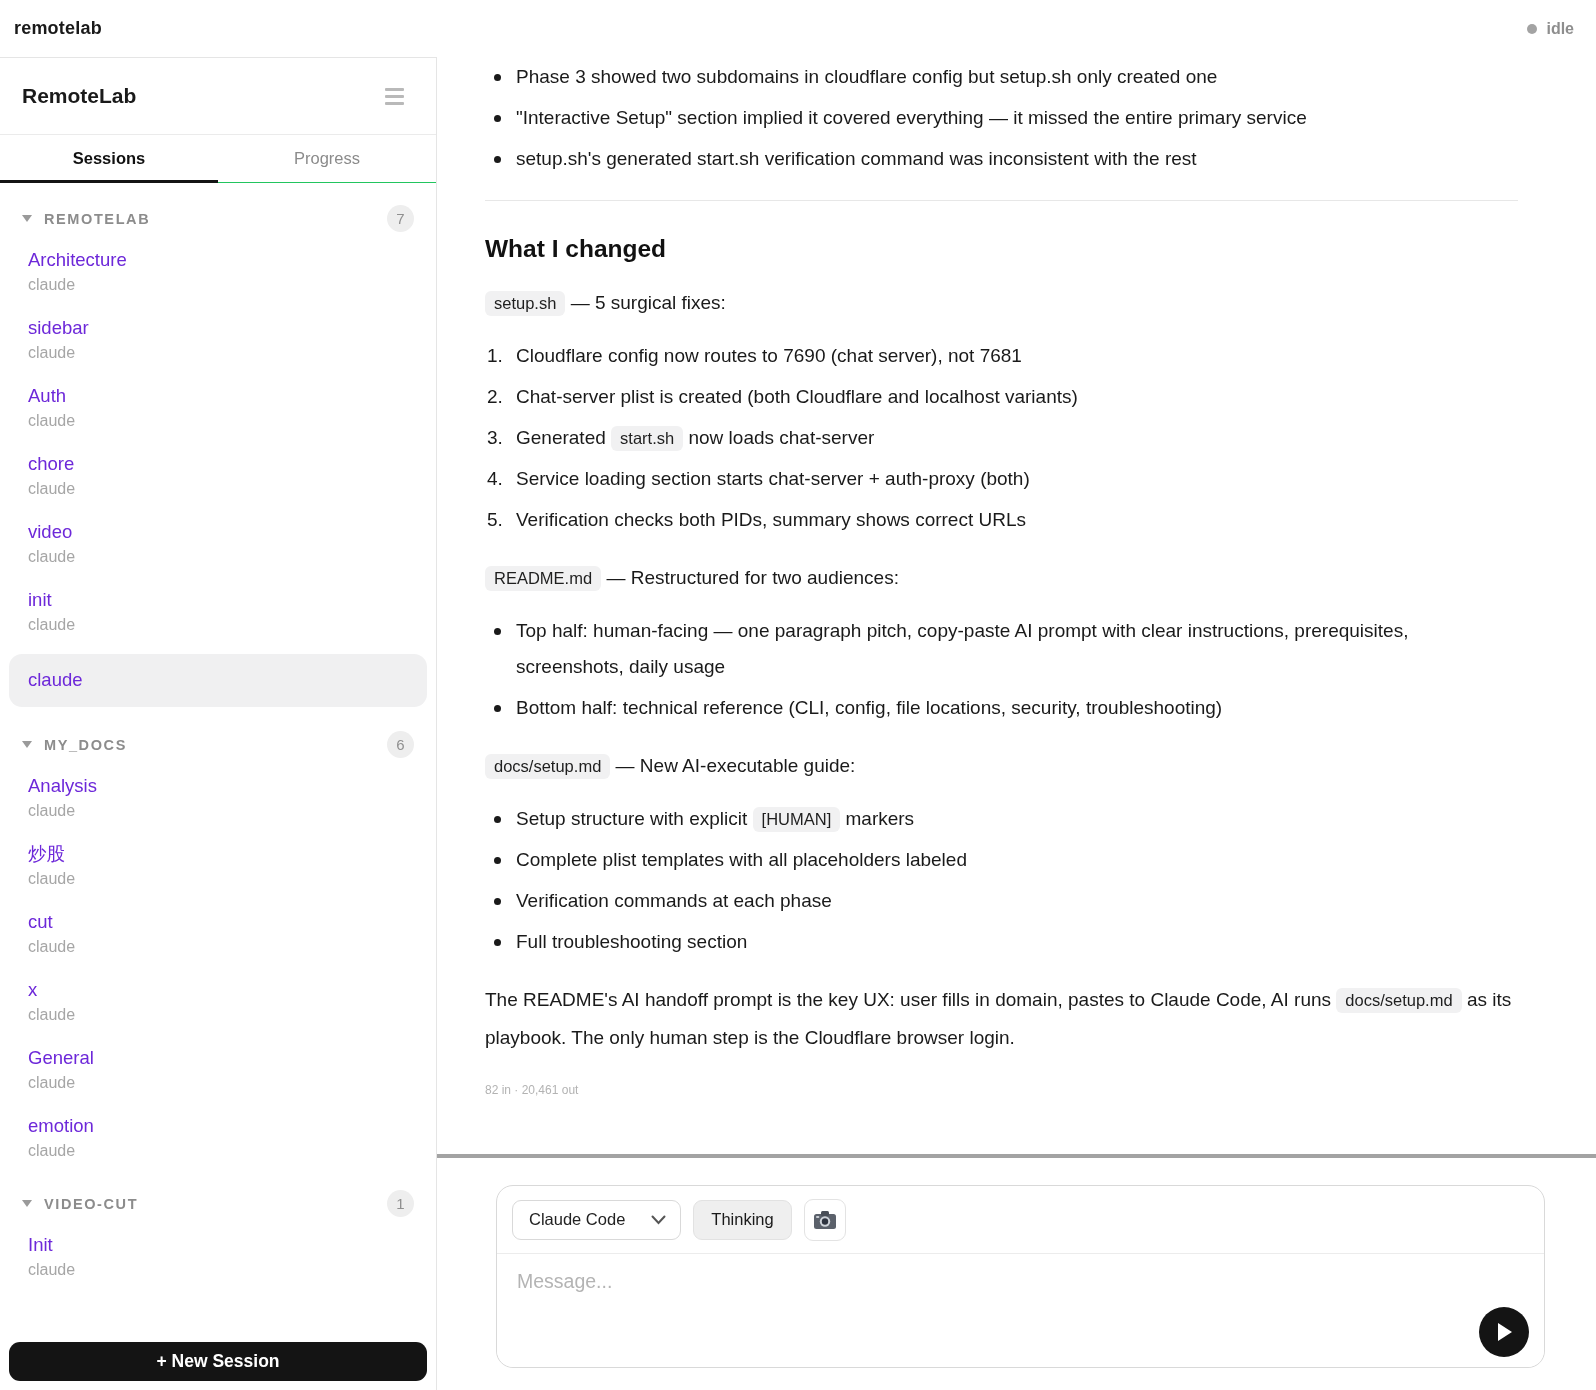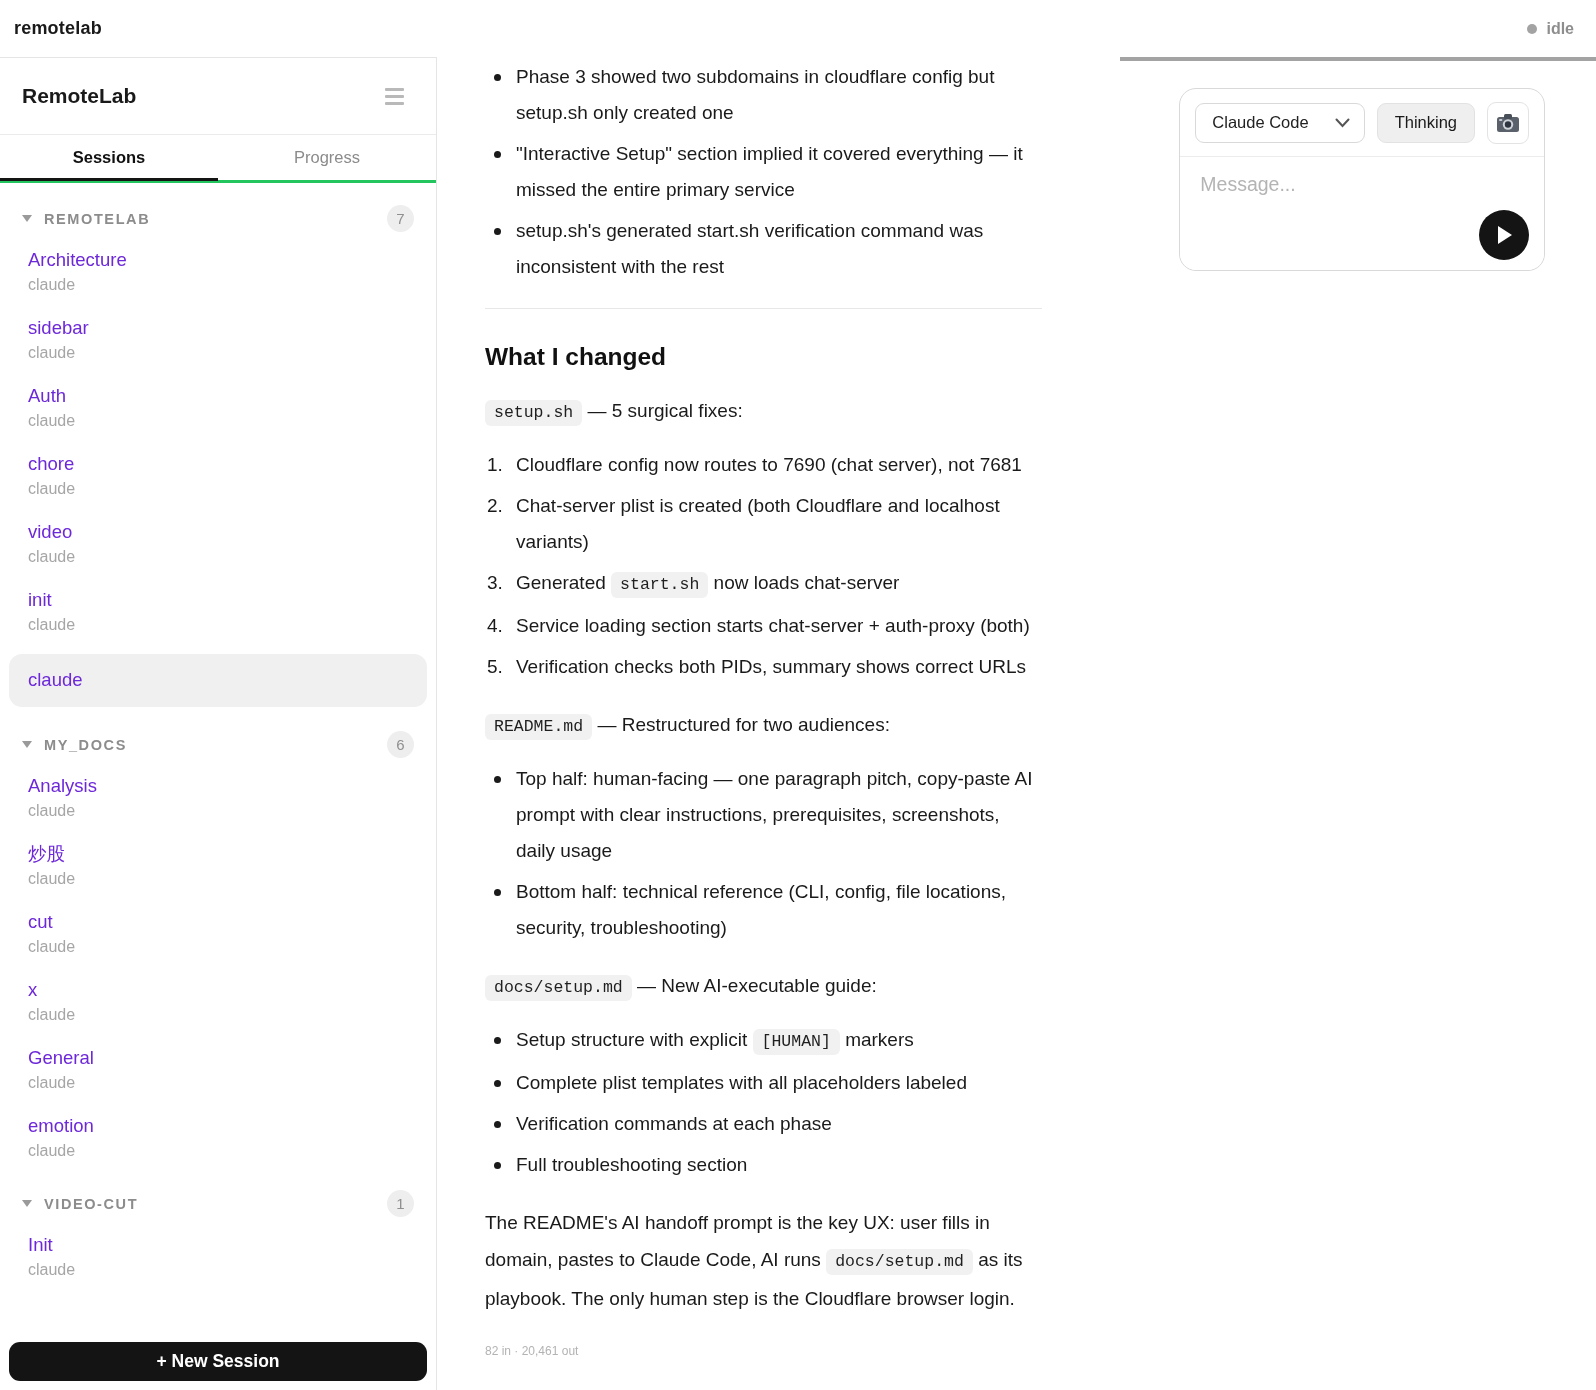--- a/index.html
+++ b/index.html
@@ -19,21 +19,21 @@
 
   
   .sidebar { width:437px; flex:0 0 437px; border-top:1px solid #e5e5e5; border-right:1px solid #e5e5e5;
     display:flex; flex-direction:column; background:#fff; }
   .sb-header { height:77px; display:flex; align-items:center; justify-content:space-between;
     padding:0 28px 0 22px; border-bottom:1px solid #ebebeb; }
   .sb-title { font-size:21px; font-weight:700; }
   .hamburger { display:flex; flex-direction:column; gap:4px; cursor:pointer; padding:4px; }
   .hamburger span { display:block; width:19px; height:3px; background:#b9b9b9; border-radius:1px; }
 
-  .tabs { display:flex; height:48px; border-bottom:3px solid #22c55e; }
+  .tabs { display:flex; height:48px; border-bottom:1px solid #22c55e; }
   .tab { flex:1; display:flex; align-items:center; justify-content:center; font-size:16.5px;
     color:#8b8b8b; position:relative; cursor:pointer; }
   .tab.active { color:#111; font-weight:600; }
   .tab.active::after { content:""; position:absolute; left:0; right:0; bottom:-1px; height:3px; background:#141414; }
 
   .session-list { flex:1; overflow:hidden; padding-top:4px; }
   .group-header { display:flex; align-items:center; padding:18px 22px 6px 22px; }
   .tri { width:0; height:0; border-left:5.5px solid transparent; border-right:5.5px solid transparent;
     border-top:7px solid #9a9a9a; margin-right:12px; }
   .group-name { font-size:14.5px; font-weight:700; letter-spacing:1.6px; color:#8c8c8c; flex:1; }
@@ -46,36 +46,36 @@
   .session-item.selected { background:#f0f0f1; border-radius:13px; margin:8px 9px 6px 9px;
     padding:14px 19px 15px 19px; }
   .session-item.selected .session-title { font-weight:500; }
 
   .new-session-wrap { padding:9px 9px 9px 9px; }
   .new-session { width:100%; height:39px; background:#141414; color:#fff; border:none;
     border-radius:11px; font-size:17.5px; font-weight:600; cursor:pointer;
     font-family:"Liberation Sans", sans-serif; }
 
   
-  .main { flex:1; display:flex; flex-direction:row; background:#fff; }
+  .main { flex:1; display:flex; flex-direction:column; background:#fff; }
   .chat { flex:1; overflow:hidden; padding:2px 78px 0 48px; }
 
   .chat ul { list-style:none; }
   .chat ul > li { position:relative; padding-left:31px; font-size:19px; line-height:36px; margin-bottom:5px; }
   .chat ul > li::before { content:""; position:absolute; left:9px; top:15px; width:7px; height:7px;
     border-radius:50%; background:#1a1a1a; }
   .chat ol { list-style:none; counter-reset:num; margin-top:16px; }
   .chat ol > li { counter-increment:num; padding-left:31px; position:relative;
     font-size:19px; line-height:36px; margin-bottom:5px; }
   .chat ol > li::before { content:counter(num) "."; position:absolute; left:2px; }
 
   .divider-hr { border:none; border-top:1px solid #e7e7e7; margin:23px 0 0 0; }
   .chat h2 { font-size:24.5px; font-weight:700; margin-top:34px; color:#111; }
   .chat p { font-size:19px; line-height:37px; margin-top:21px; }
-  .code-chip { font-family:Liberation Mono, monospace; font-size:16.5px; background:#f1f1f2;
+  .code-chip { font-family:Liberation Sans, sans-serif; font-size:16.5px; background:#f1f1f2;
     border-radius:6px; padding:3px 9px 4px 9px; color:#1f1f1f; white-space:nowrap; }
   .stats { margin-top:27px; text-align:left; font-size:12px; color:#b3b3b3; }
 
   
   .composer-area { border-top:4px solid #a3a3a3; padding:27px 51px 22px 59px; }
   .composer { border:1.5px solid #d9d9d9; border-radius:17px; height:183px; position:relative;
     display:flex; flex-direction:column; background:#fff; }
   .composer-row { display:flex; align-items:center; gap:12px; padding:13px 15px 12px 15px;
     border-bottom:1px solid #ececec; }
   .model-select { display:flex; align-items:center; gap:26px; border:1px solid #d9d9d9; border-radius:9px;

